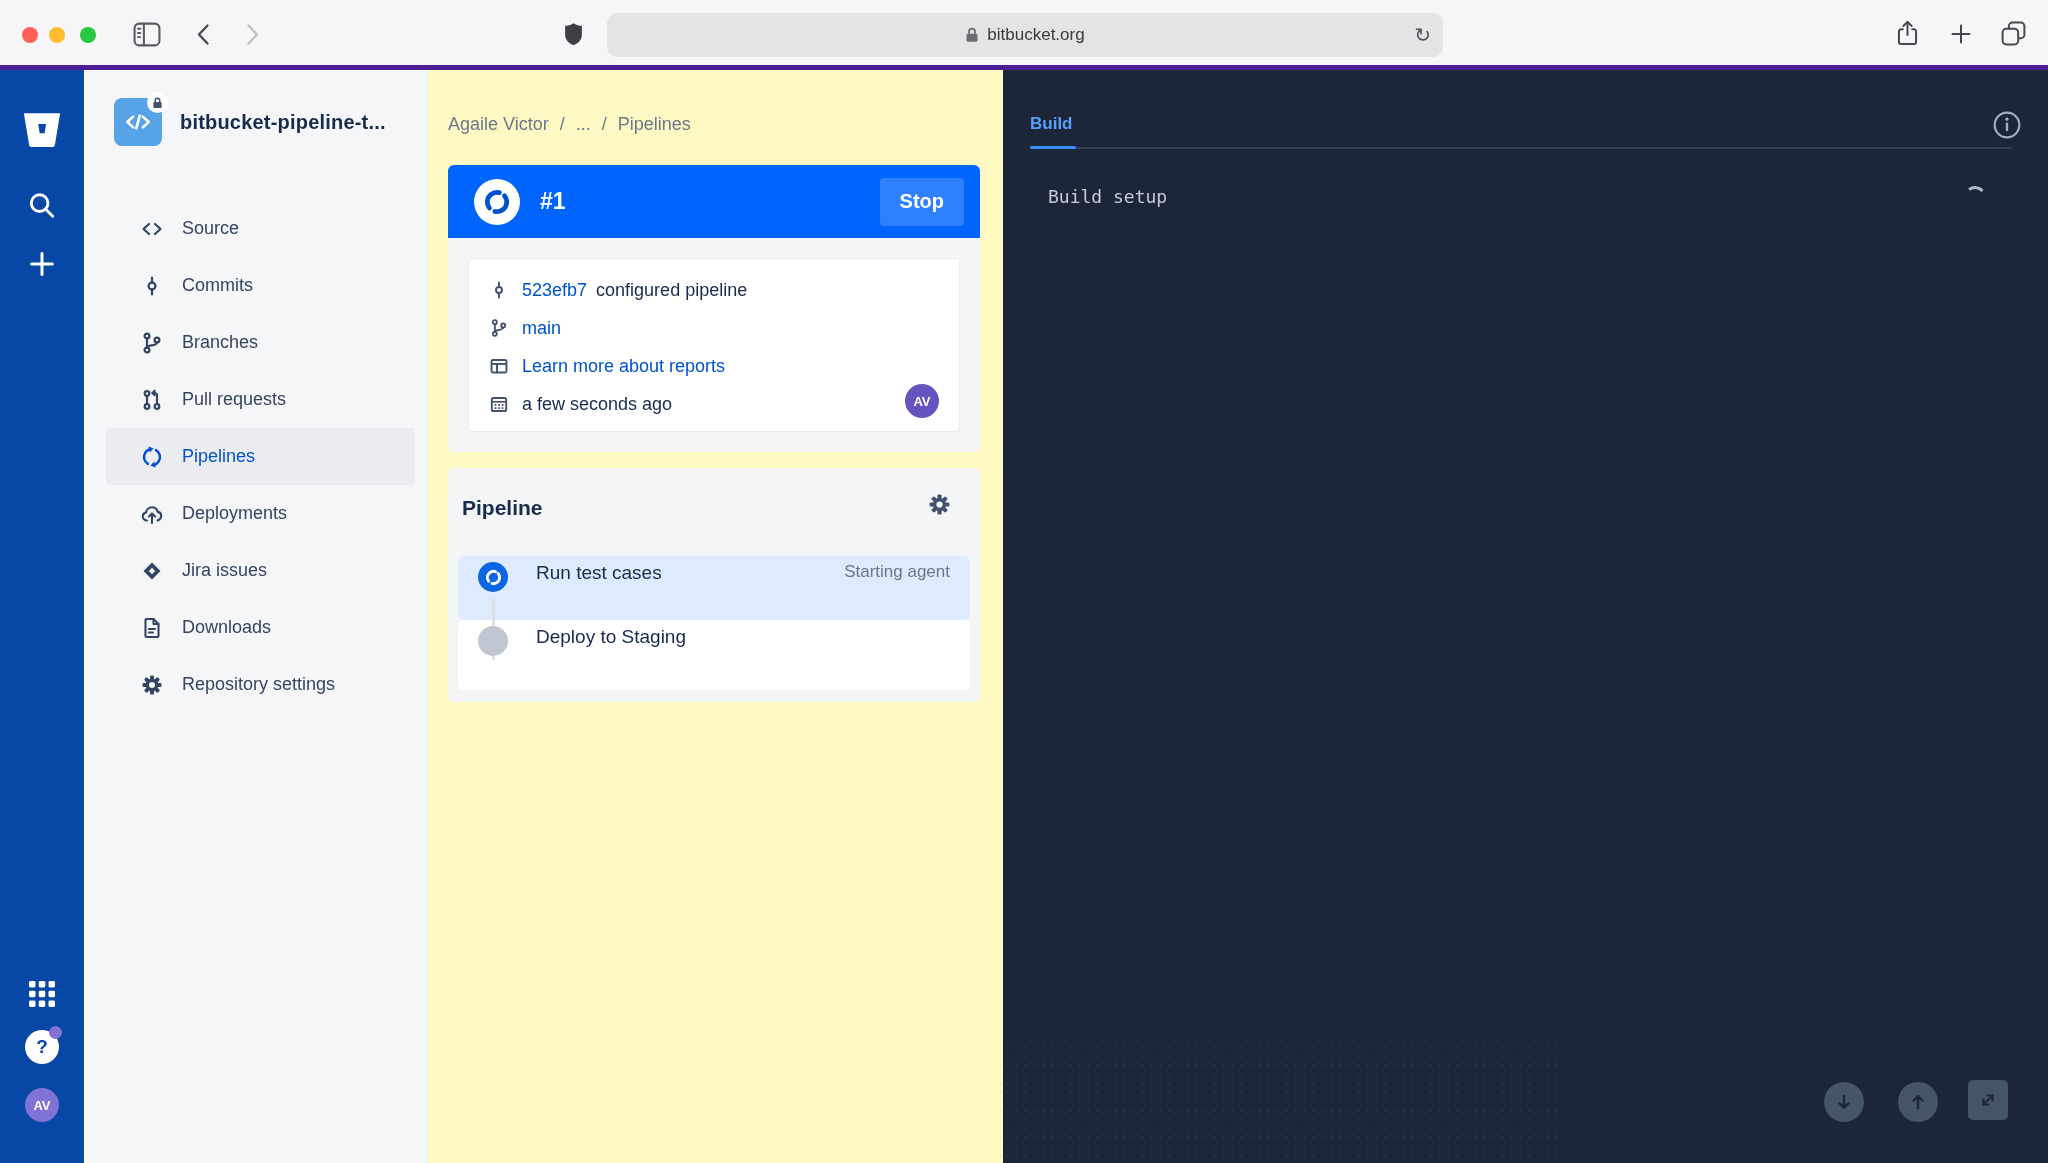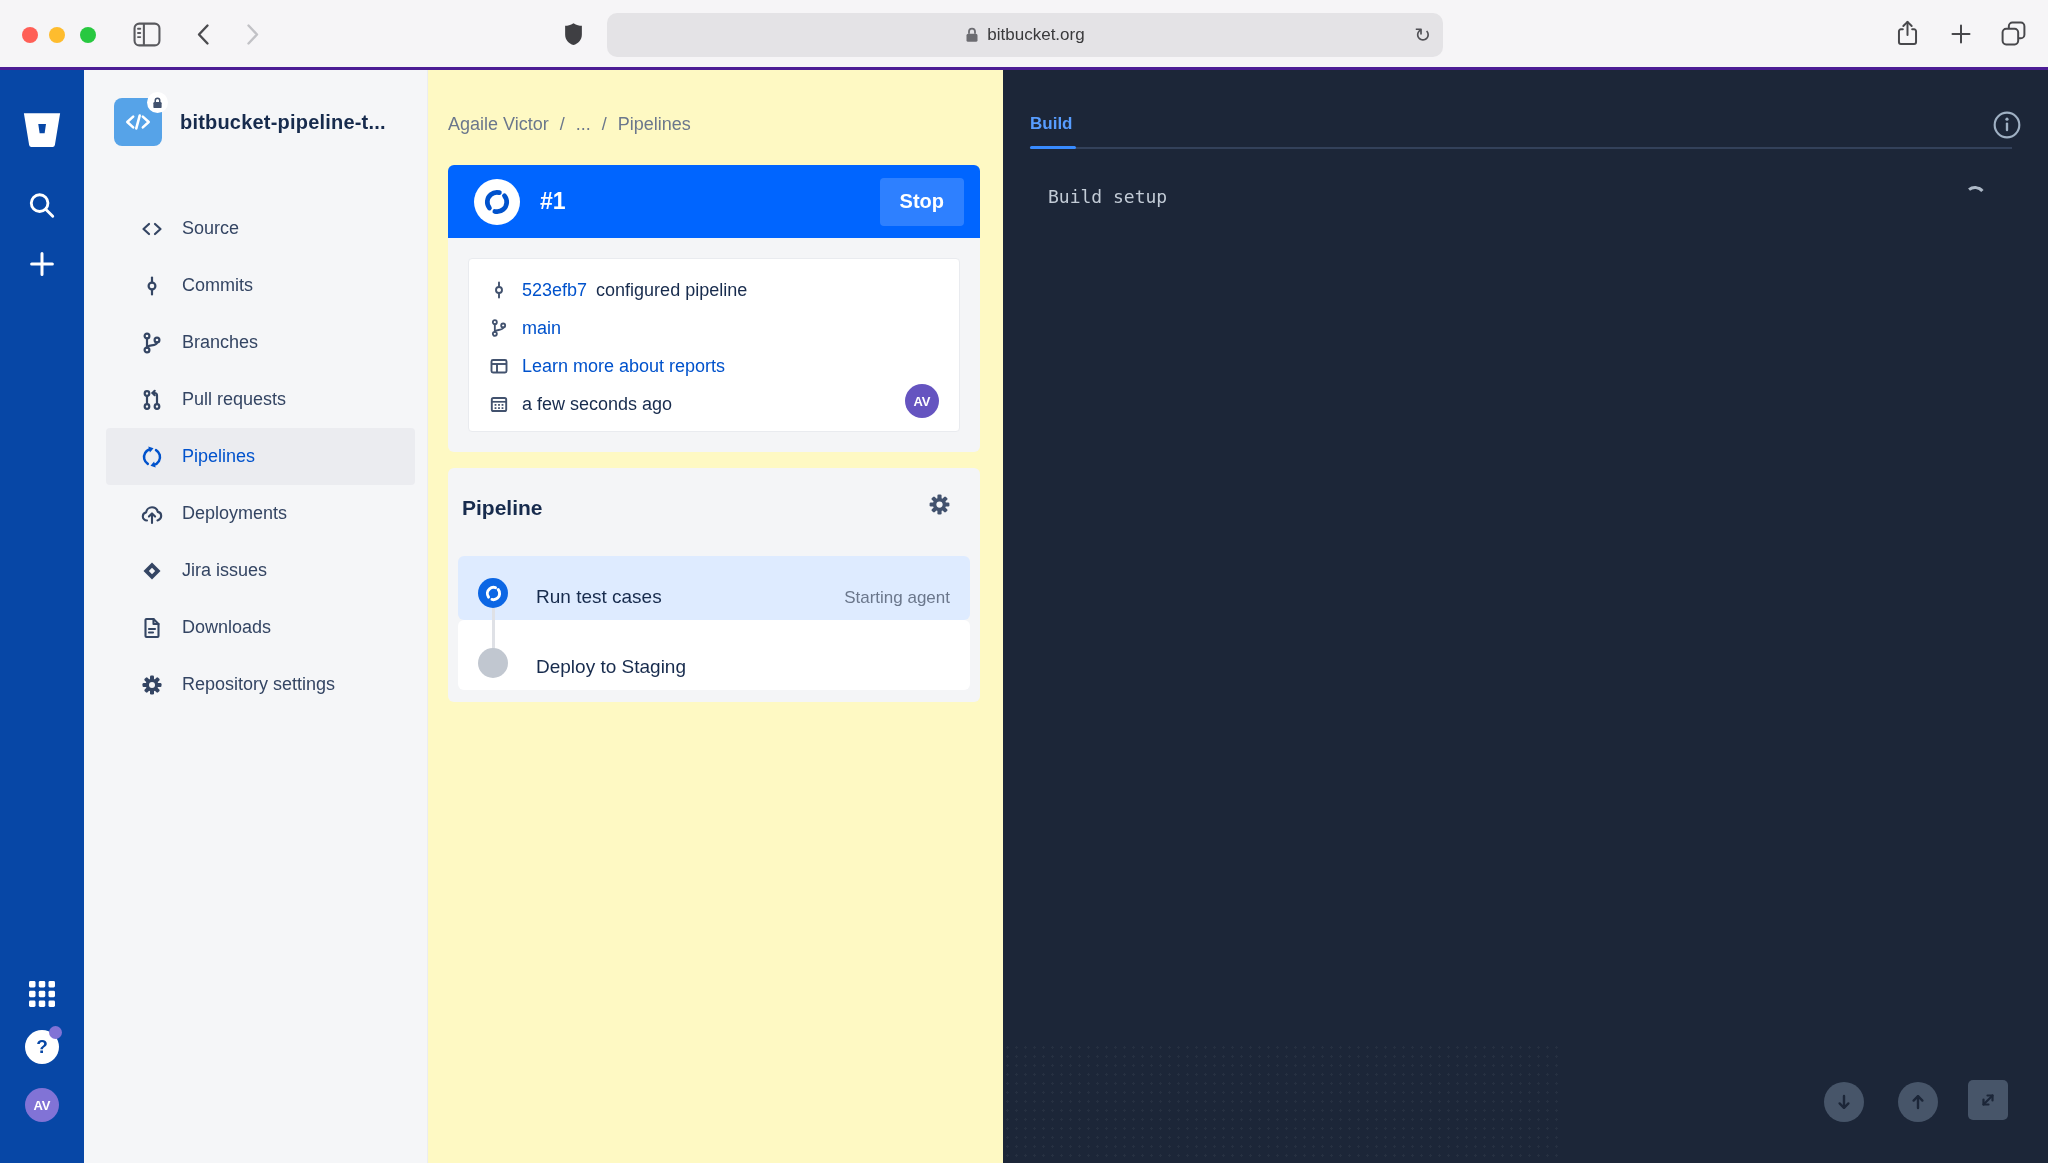--- a/index.html
+++ b/index.html
@@ -1,19 +1,19 @@
 <!DOCTYPE html>
 <html style="--chrome-bg: #F6F5F7; --urlbar-bg: #E4E3E6; --traffic-red: #FF5F57; --traffic-yellow: #FEBC2E; --traffic-green: #28C840; --app-blue: #0747A6; --header-blue: #0065FF; --link-blue: #0052CC; --run-icon-blue: #0C66E4; --text-dark: #172B4D; --text-gray: #6B778C; --nav-text: #344563; --sidebar-bg: #F5F6F8; --selected-nav-bg: #EBECF0; --card-gray: #F4F5F7; --step-selected-bg: #DEEBFF; --step-pending-gray: #C1C7D0; --avatar-purple: #6554C0; --sidebar-avatar-purple: #8173D6; --repo-avatar-blue: #56A3E8; --dark-bg: #1C2638; --dark-tab-blue: #579DFF; --dark-line: #33415A; --dark-text: #C2CBD6; --dark-button: #475569;"><head>
 <meta charset="utf-8">
 <style>
   * { margin:0; padding:0; box-sizing:border-box; }
   html,body { width:2048px; height:1163px; overflow:hidden; font-family:"Liberation Sans",sans-serif; background:#fff; }
 
   
-  .chrome { position:absolute; left:0; top:0; width:2048px; height:70px; background:var(--chrome-bg); border-bottom:3px solid #4c1d95; z-index:50; }
+  .chrome { position:absolute; left:0; top:0; width:2048px; height:70px; background:var(--chrome-bg); border-bottom:5px solid #4c1d95; z-index:50; }
   .traffic { position:absolute; top:27px; width:16px; height:16px; border-radius:50%; }
   .t-red { left:22px; background:var(--traffic-red); }
   .t-yellow { left:49px; background:var(--traffic-yellow); }
   .t-green { left:80px; background:var(--traffic-green); }
   .chrome-ic { position:absolute; display:flex; align-items:center; justify-content:center; }
   .urlbar { position:absolute; left:607px; top:13px; width:836px; height:44px; background:var(--urlbar-bg); border-radius:10px; display:flex; align-items:center; justify-content:center; gap:8px; }
   .urlbar .url-text { font-size:17px; color:#3A3A3C; }
   .urlbar .reload { position:absolute; right:12px; top:50%; transform:translateY(-50%); font-size:20px; color:#515156; cursor:default; }
 
   
@@ -47,21 +47,21 @@
   .details-card { position:relative; width:100%; height:100%; background:#fff; border:1px solid #E9EBEF; border-radius:4px; padding:12px 20px; }
   .d-row { height:38px; display:flex; align-items:center; gap:13px; font-size:18px; color:var(--text-dark); }
   .d-link { color:var(--link-blue); cursor:pointer; }
   .d-link.bold { font-weight:500; }
   .row-avatar { position:absolute; right:20px; bottom:13px; width:34px; height:34px; border-radius:50%; background:var(--avatar-purple); color:#fff; font-size:13px; font-weight:700; display:flex; align-items:center; justify-content:center; }
 
   .pipeline-card { position:absolute; left:20px; top:398px; width:532px; height:234px; background:var(--card-gray); border-radius:6px; }
   .pipeline-title { position:absolute; left:14px; top:28px; font-size:21px; font-weight:700; color:var(--text-dark); }
   .pipeline-gear { position:absolute; right:28px; top:24px; cursor:pointer; }
   .steps { position:absolute; left:10px; right:10px; top:88px; bottom:12px; border-radius:3px; overflow:hidden; }
-  .step-row { position:relative; display:flex; align-items:flex-end; padding:12px 20px;border-radius:6px; }
+  .step-row { position:relative; display:flex; align-items:flex-start; padding:6px 20px;border-radius:6px; }
   .step-row.running { height:64px; background:var(--step-selected-bg); }
   .step-row.pending { height:70px; background:#fff; }
   .step-ic { width:30px; height:30px; border-radius:50%; display:flex; align-items:center; justify-content:center; z-index:2; }
   .step-ic.running { background:var(--run-icon-blue); }
   .step-ic.pending { background:var(--step-pending-gray); }
   .step-name { margin-left:28px; font-size:19px; color:var(--text-dark); }
   .step-status { margin-left:auto; font-size:17px; color:var(--text-gray); }
   .connector { position:absolute; left:33.5px; top:42px; width:3px; height:62px; background:#DFE1E6; z-index:1; }
 
   

